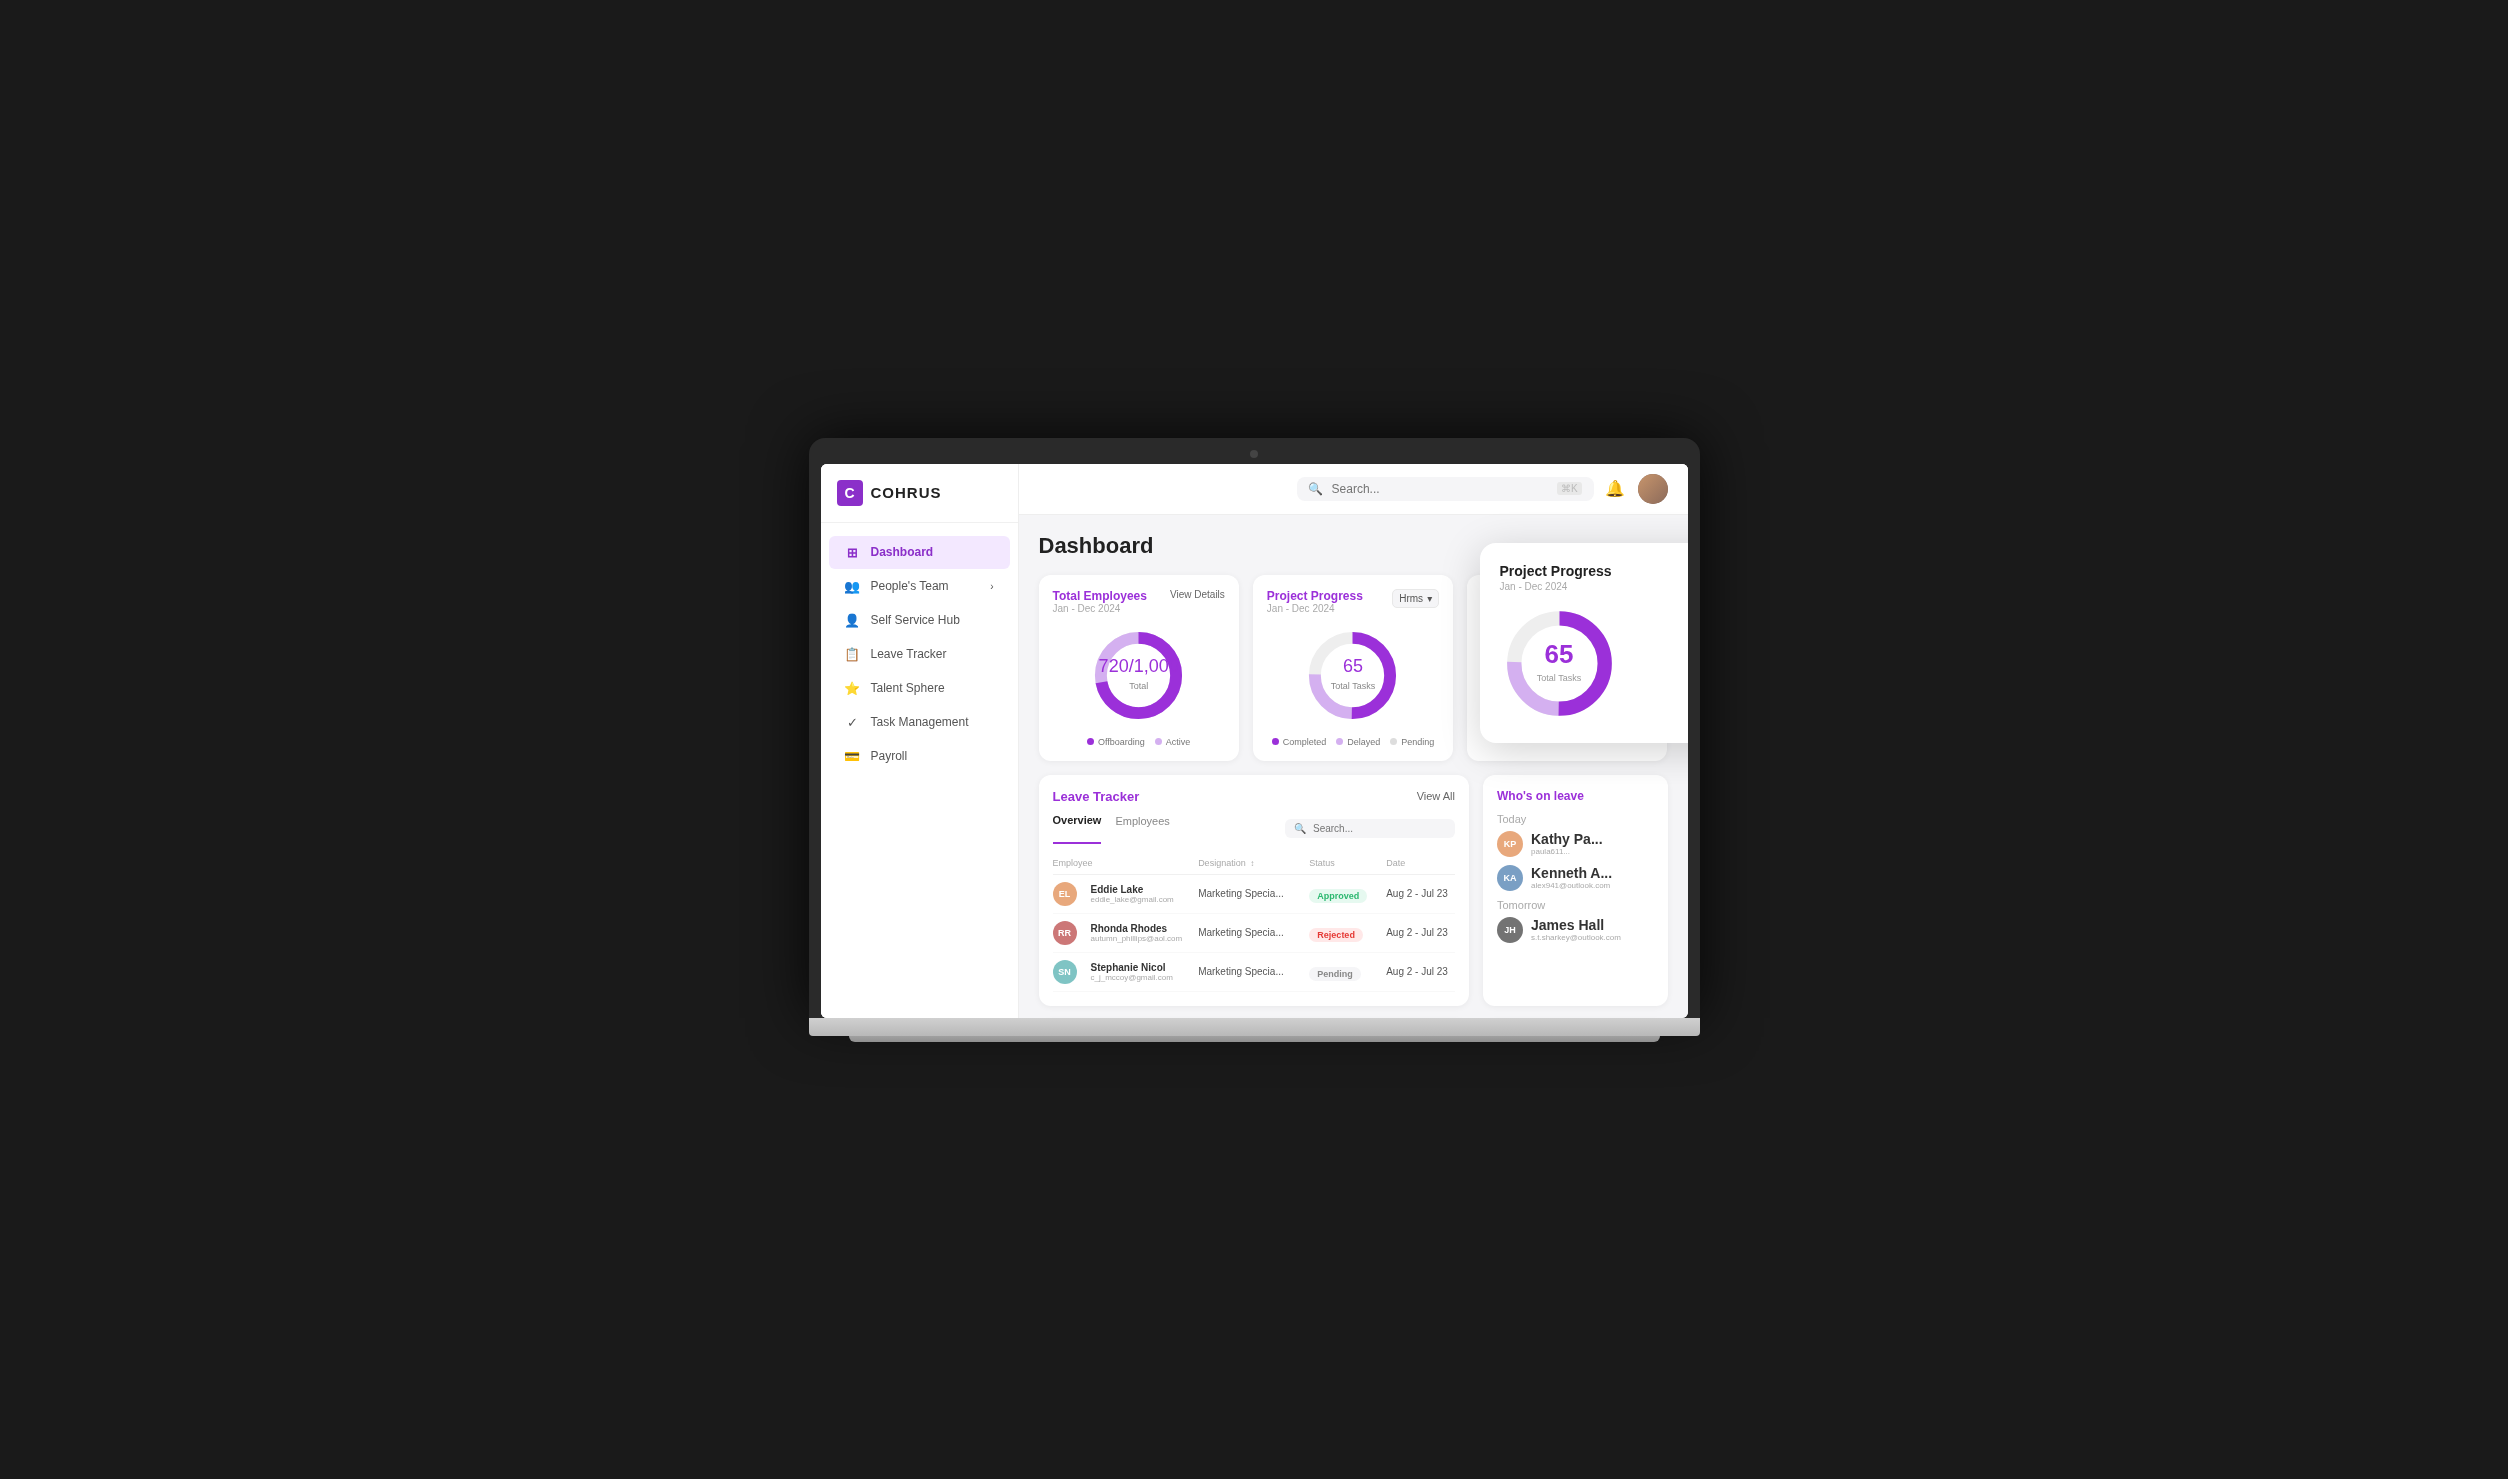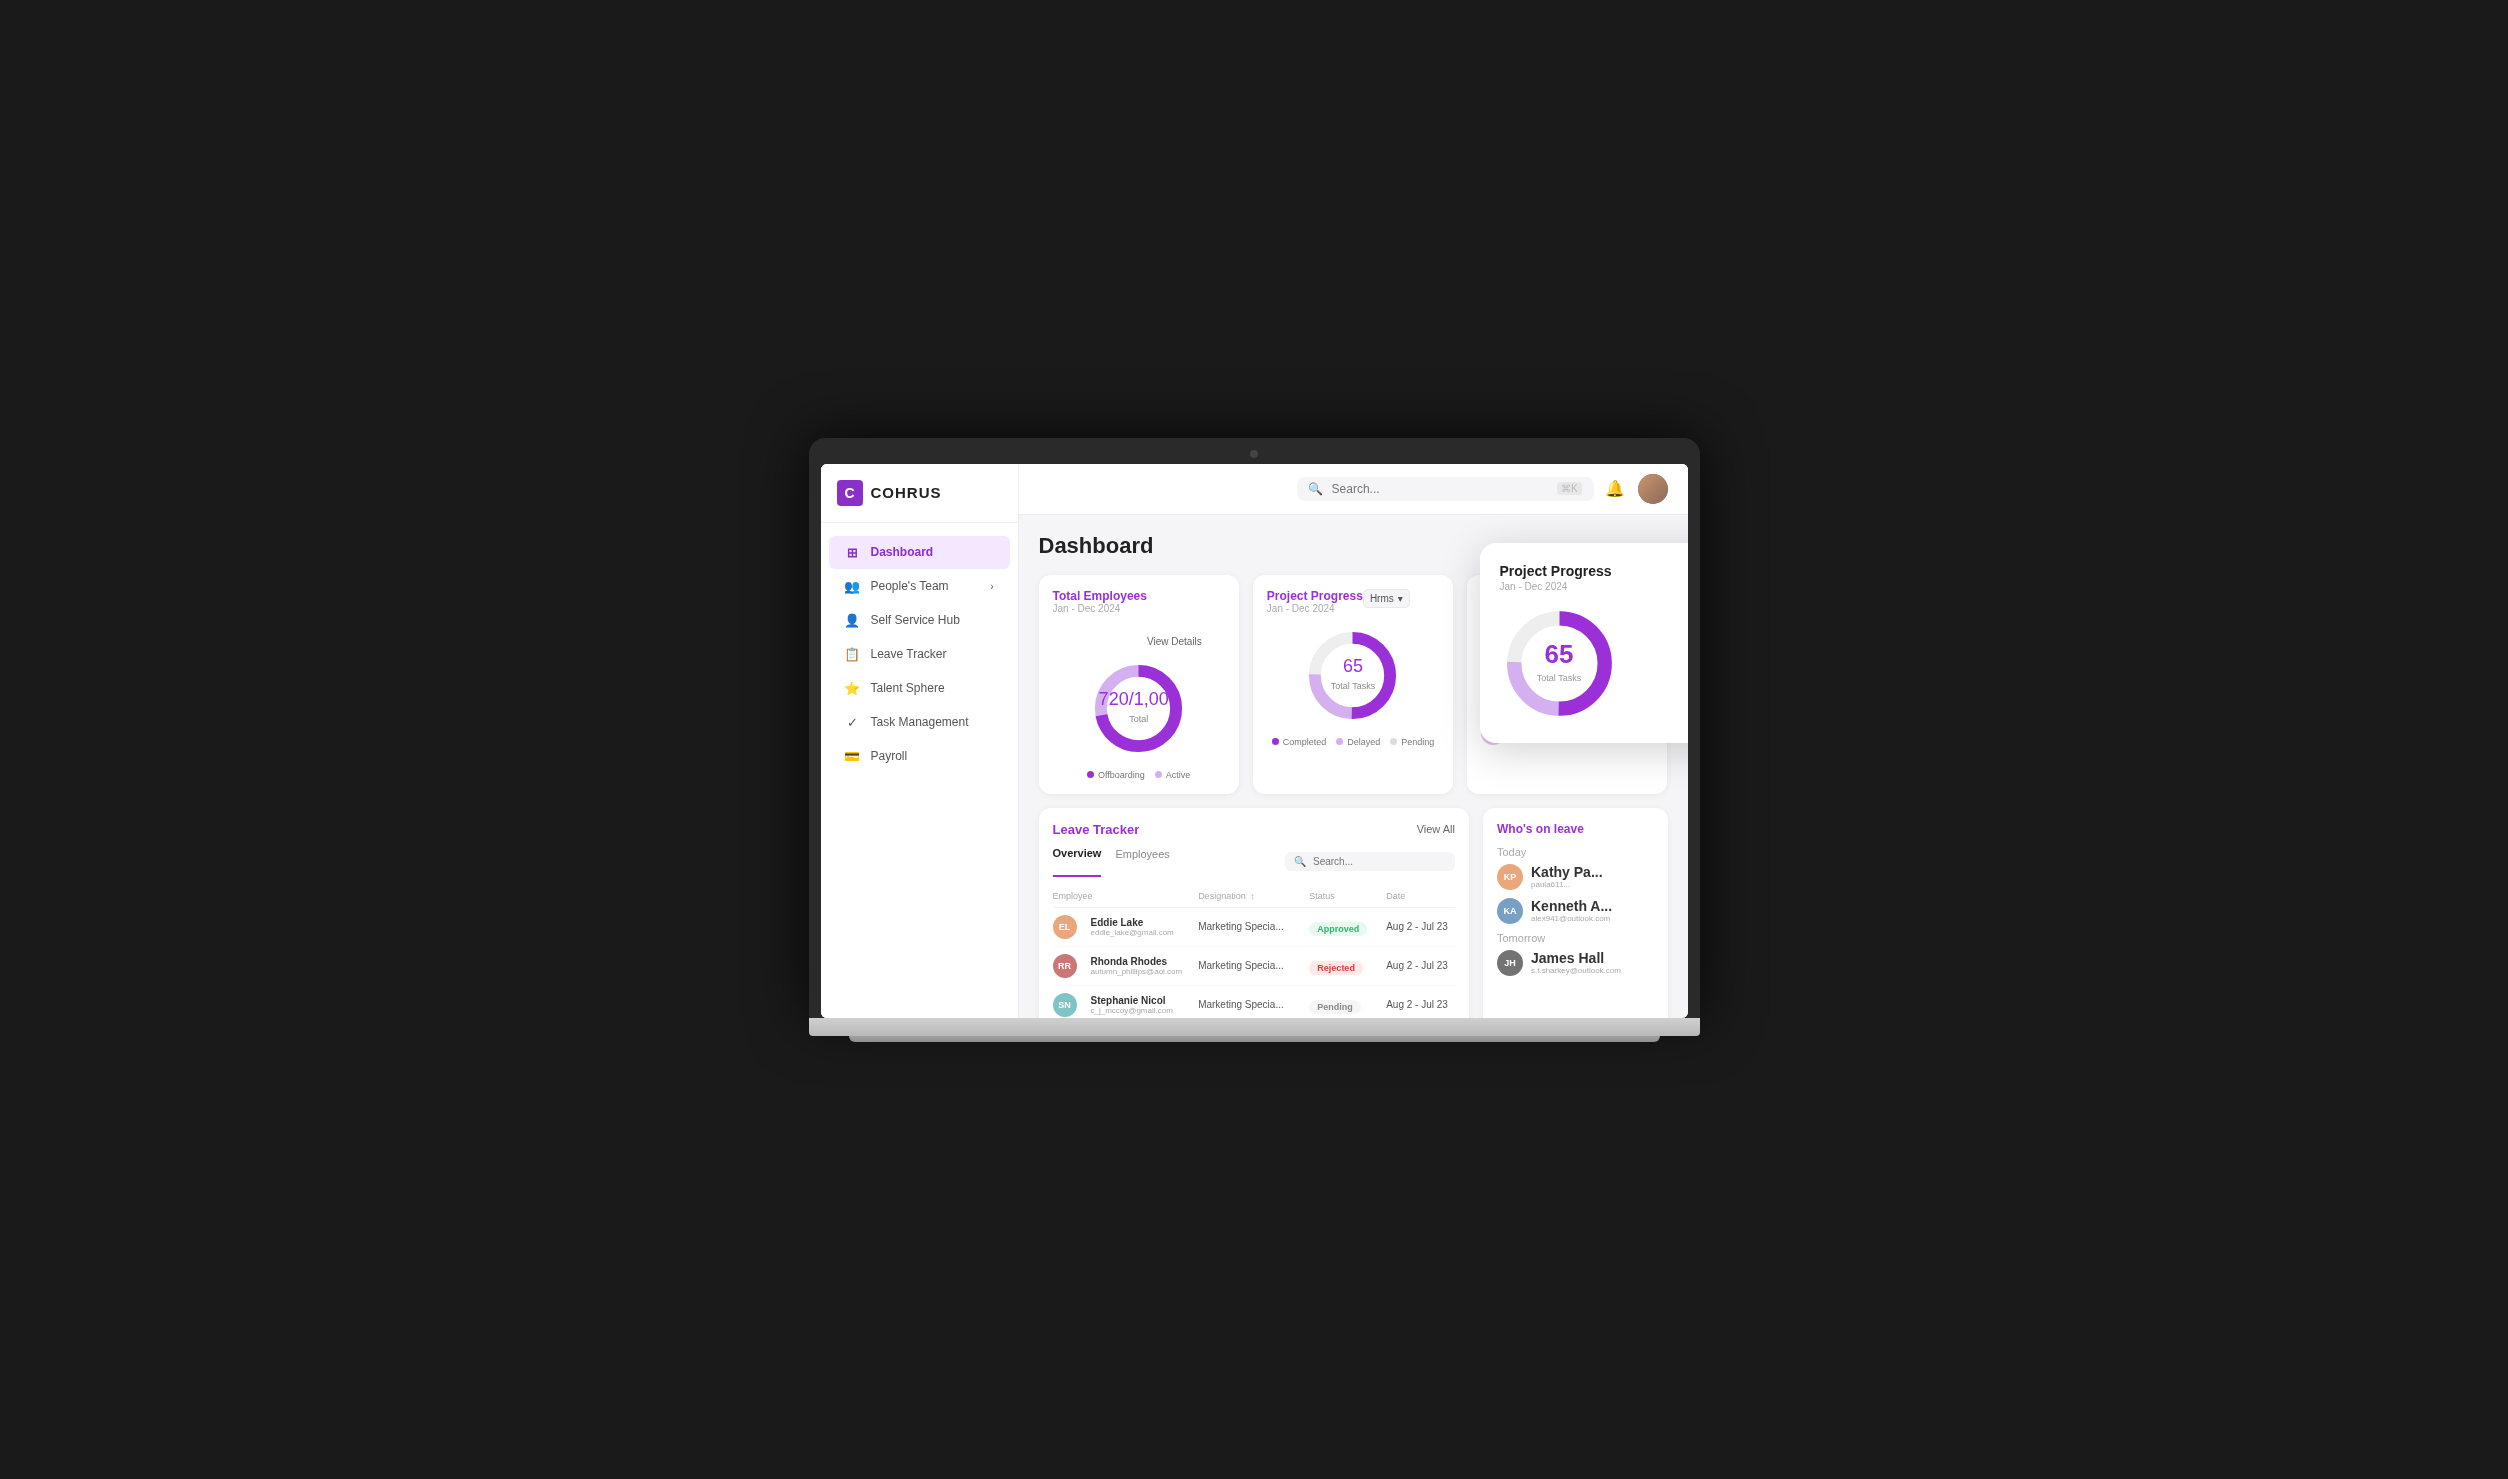--- a/index.html
+++ b/index.html
@@ -192,39 +192,38 @@
     }
     .card {
       background: #fff;
       border-radius: 12px;
       padding: 14px;
       box-shadow: 0 1px 6px rgba(0,0,0,0.06);
     }
     .card-header {
       display: flex;
       align-items: flex-start;
-      justify-content: flex-start;
+      justify-content: space-between;
       margin-bottom: 2px;
     }
     .card-title {
       font-size: 12px;
       font-weight: 600;
       color: #9b30d9;
     }
     .card-subtitle {
       font-size: 10px;
       color: #aaa;
     }
     .view-details-btn {
       font-size: 10px;
       color: #666;
       background: none;
       border: none;
       cursor: pointer;
-      margin-top: 47px;
     }
     .card-dropdown {
       display: flex;
       align-items: center;
       gap: 4px;
       font-size: 10px;
       color: #555;
       background: #f5f5f7;
       border: 1px solid #e8e8e8;
       border-radius: 5px;

